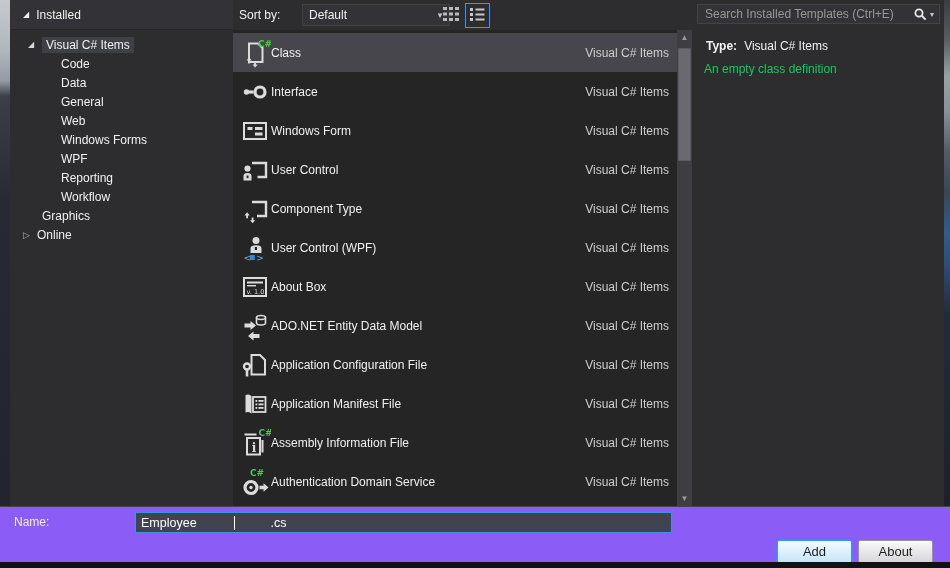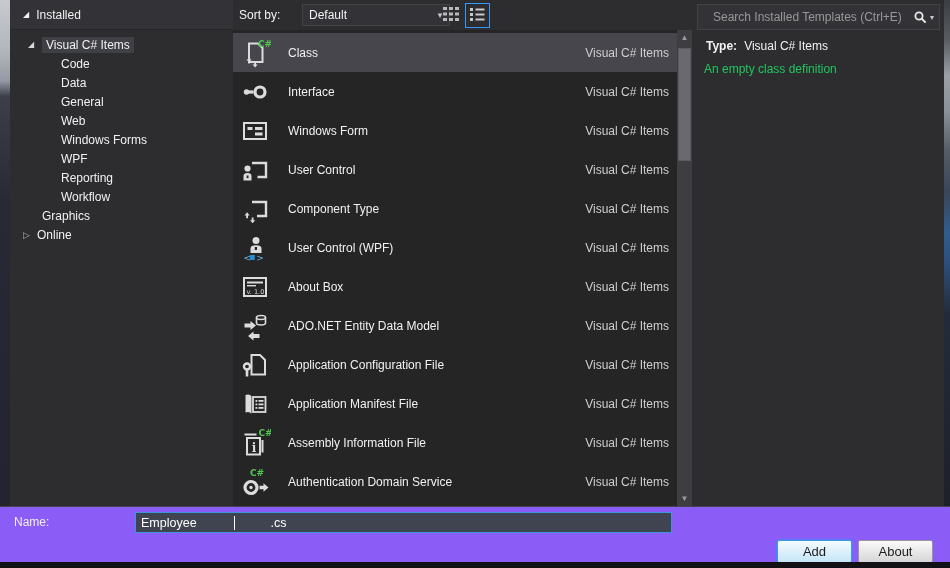--- a/index.html
+++ b/index.html
@@ -29,34 +29,34 @@
   
   .sortby{position:absolute;left:239px;top:8px;}
   .dropdown{position:absolute;left:288px;top:4px;width:148px;height:22px;background:#333337;
     border:1px solid #434346;box-sizing:border-box;display:flex;align-items:center;margin-left:14px;}
   .dropdown .val{margin-left:6px;flex:1;}
   .dropdown .arr{width:18px;text-align:center;color:#c8c8c8;font-size:9px;}
   .viewbtn{position:absolute;display:flex;align-items:center;justify-content:center;}
   .viewbtn.grid{left:441px;top:6px;width:22px;height:19px;}
   .viewbtn.listv{left:465px;top:3px;width:25px;height:25px;border:1px solid #3399ff;background:#2d2d30;box-sizing:border-box;}
 
-  .searchbox{position:absolute;left:697px;top:4px;width:243px;height:26px;background:#333337;
-    border:1px solid #434346;box-sizing:border-box;display:flex;align-items:center;padding-left:8px;}
+  .searchbox{position:absolute;left:697px;top:4px;width:243px;height:20px;background:#333337;
+    border:1px solid #434346;box-sizing:border-box;display:flex;align-items:center;}
   .search-ph{margin-left:7px;flex:1;color:#989898;white-space:nowrap;overflow:hidden;}
   .mag{margin-right:2px;display:flex;}
   .sarr{color:#c8c8c8;font-size:8px;margin-right:5px;}
 
   
   .list{position:absolute;left:233px;top:30px;width:444px;height:476px;background:#252526;
     padding-top:3px;box-sizing:border-box;}
   .row{height:39px;display:flex;align-items:center;}
   .row.selected{background:#46464c;}
   .row .ic{width:32px;height:32px;margin-left:6px;flex:none;}
   .row .ic svg{width:32px;height:32px;display:block;}
-  .row .nm{margin-left:17px;flex:1;color:#f1f1f1;white-space:nowrap;}
+  .row .nm{flex:1;color:#f1f1f1;white-space:nowrap;}
   .row .cat{margin-right:8px;color:#cfcfcf;white-space:nowrap;}
 
   
   .vscroll{position:absolute;left:677px;top:30px;width:15px;height:476px;background:#3e3e42;}
   .sb-arrow{position:absolute;left:0;width:15px;text-align:center;color:#9b9b9b;font-size:8px;}
   .sb-up{top:3px;} .sb-down{bottom:3px;}
   .sb-thumb{position:absolute;left:1px;top:18px;width:13px;height:113px;background:#69696f;border:1px solid #5a5a60;box-sizing:border-box;}
 
   
   .detail{position:absolute;left:694px;top:30px;width:247px;height:476px;}

